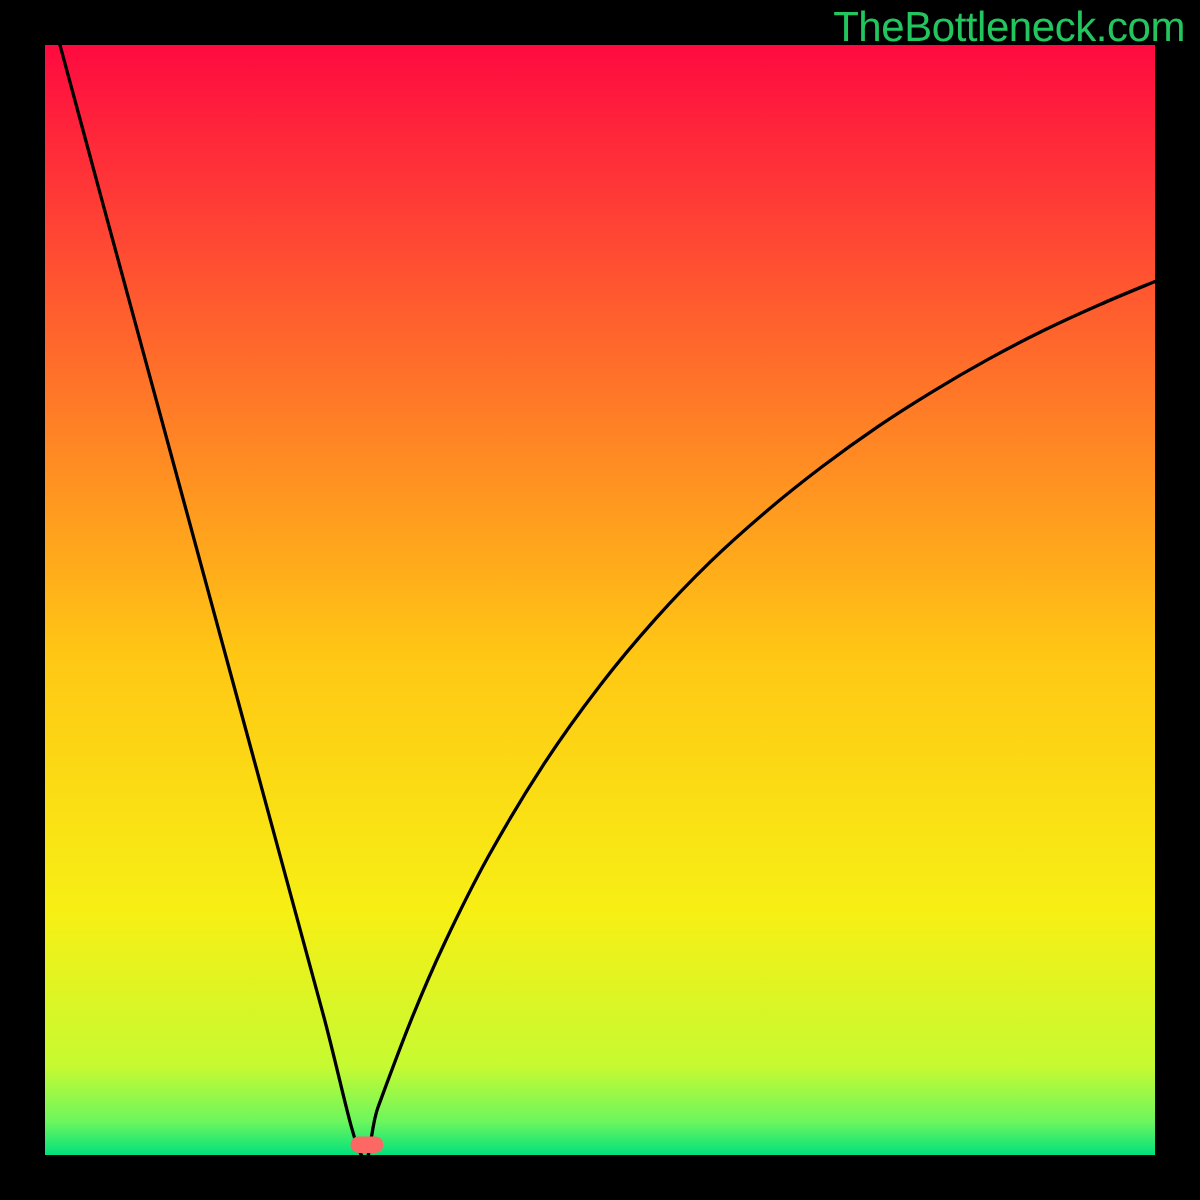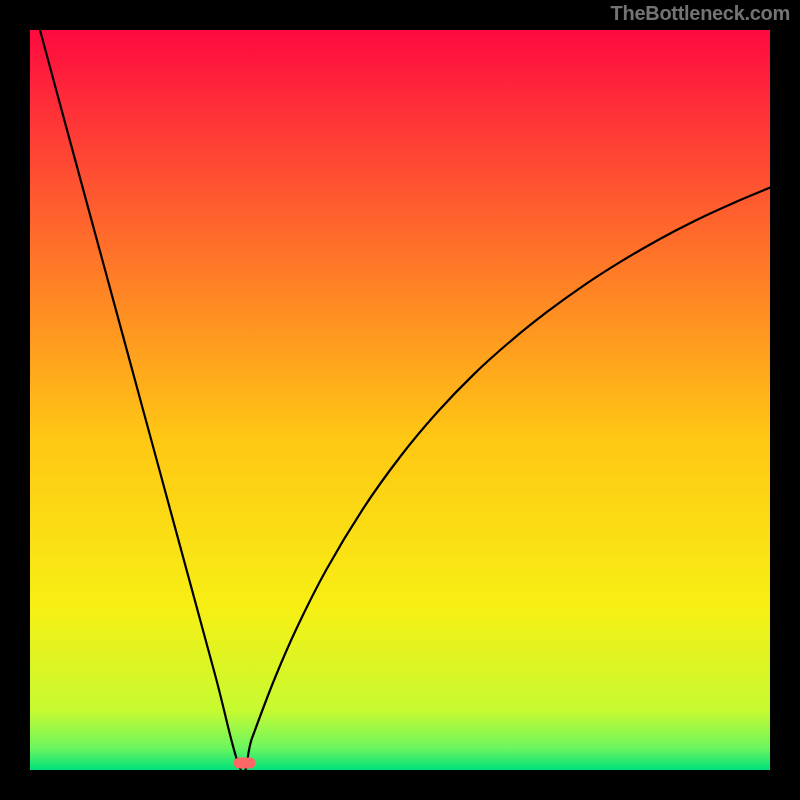--- a/index.html
+++ b/index.html
@@ -14,23 +14,23 @@
   .frame {
     position: relative;
     width: 800px;
     height: 800px;
     background: #000;
   }
   .watermark {
     position: absolute;
     top: 2px;
     right: 10px;
-    color: #737373;
-    font-size: 20px;
-    font-weight: 700;
+    color: #22c55e;
+    font-size: 28px;
+    font-weight: 400;
     letter-spacing: -0.3px;
     z-index: 5;
   }
   .plot-wrap {
     position: absolute;
     left: 30px;
     top: 30px;
     width: 740px;
     height: 740px;
   }

